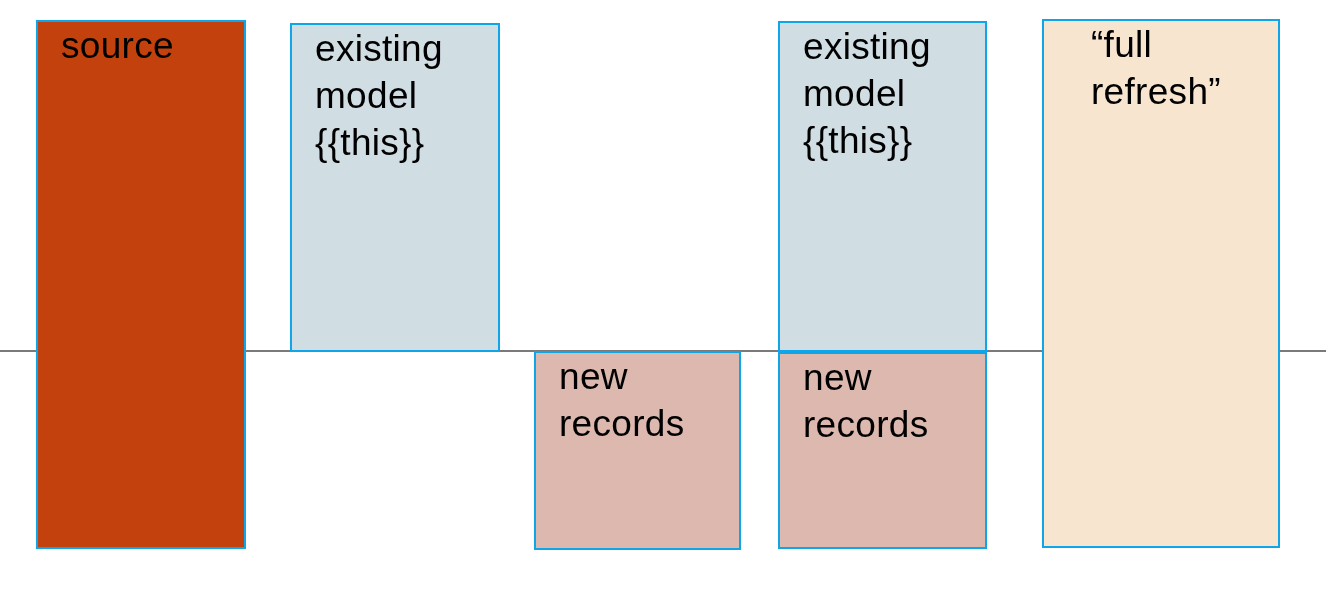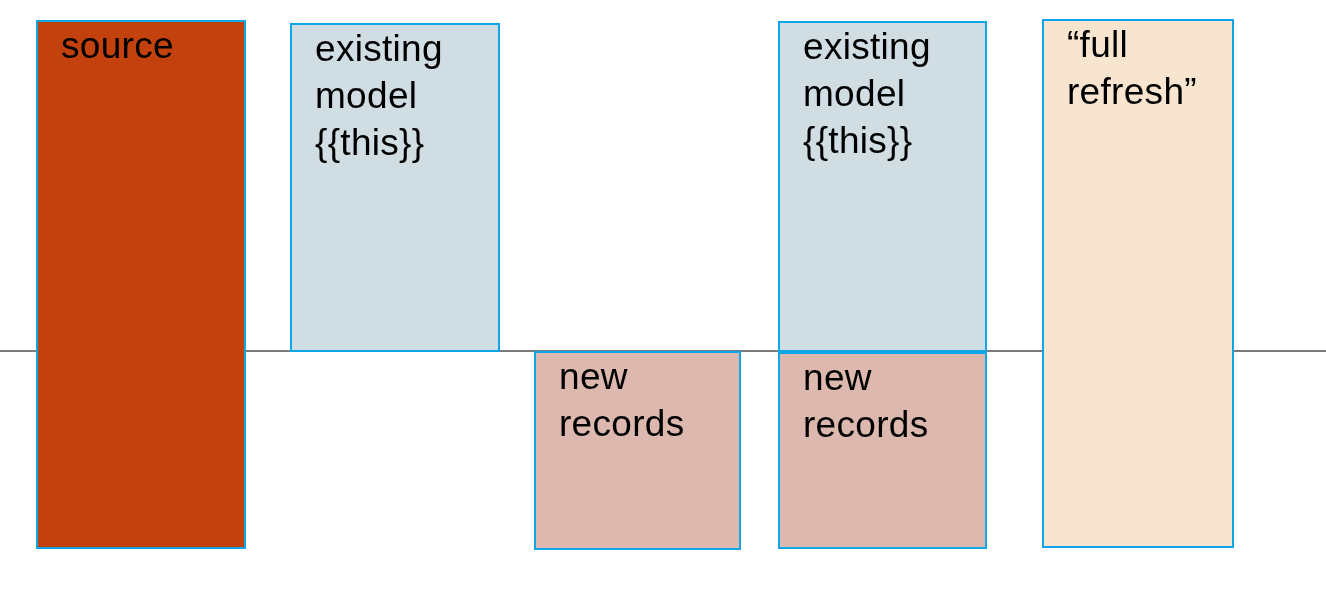--- a/index.html
+++ b/index.html
@@ -56,22 +56,23 @@
   }
   .box-model-2 {
     left: 778px; top: 21px; width: 209px; height: 331px;
     background: #d0dde3;
   }
   .box-new-2 {
     left: 778px; top: 352px; width: 209px; height: 197px;
     background: #dcb8ae;
   }
   .box-full-refresh {
-    left: 1042px; top: 19px; width: 192px; height: 529px;
+    left: 1042px; top: 19px; width: 238px; height: 529px;
     background: #f8e5d0;
+    padding-left: 24px;
   }
 </style>
 </head>
 <body>
 
 <div class="canvas">
 
   <div class="timeline-line"></div>
 
   <div class="box box-source">

